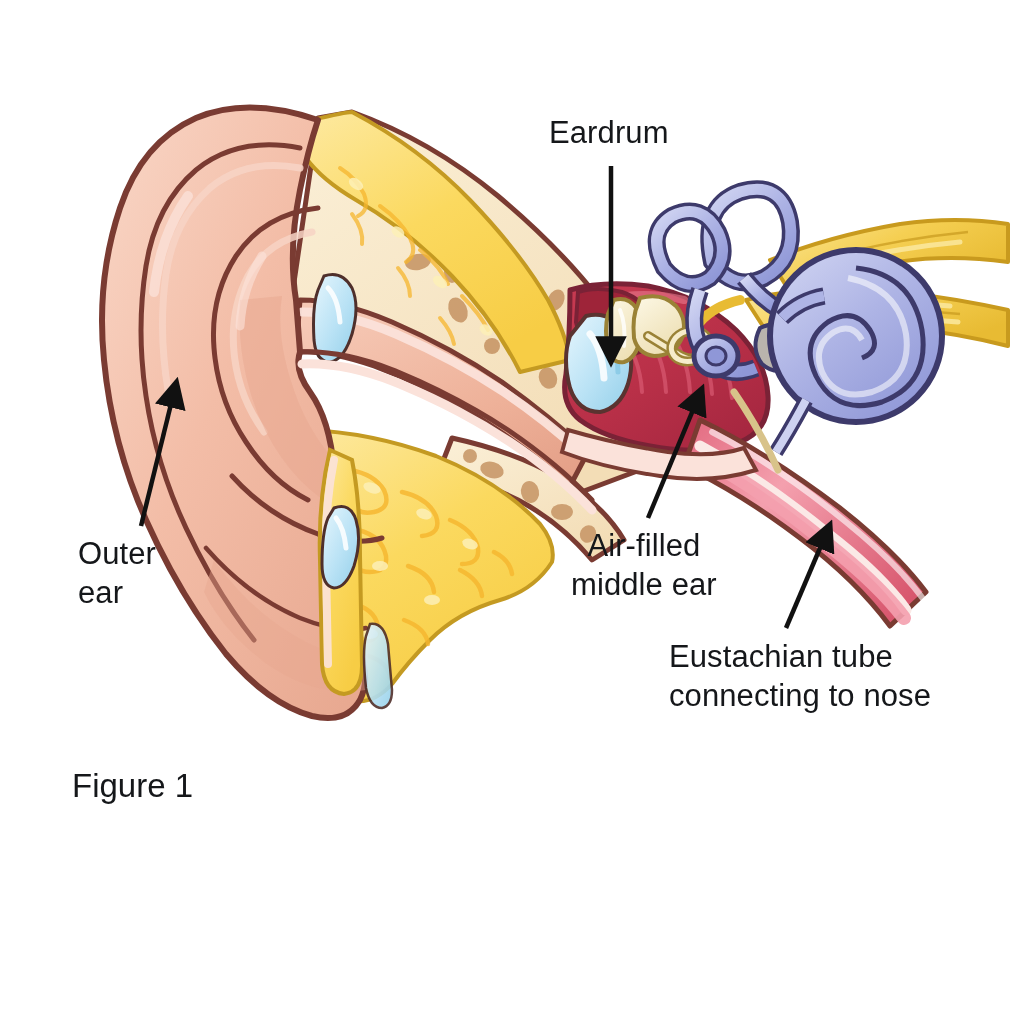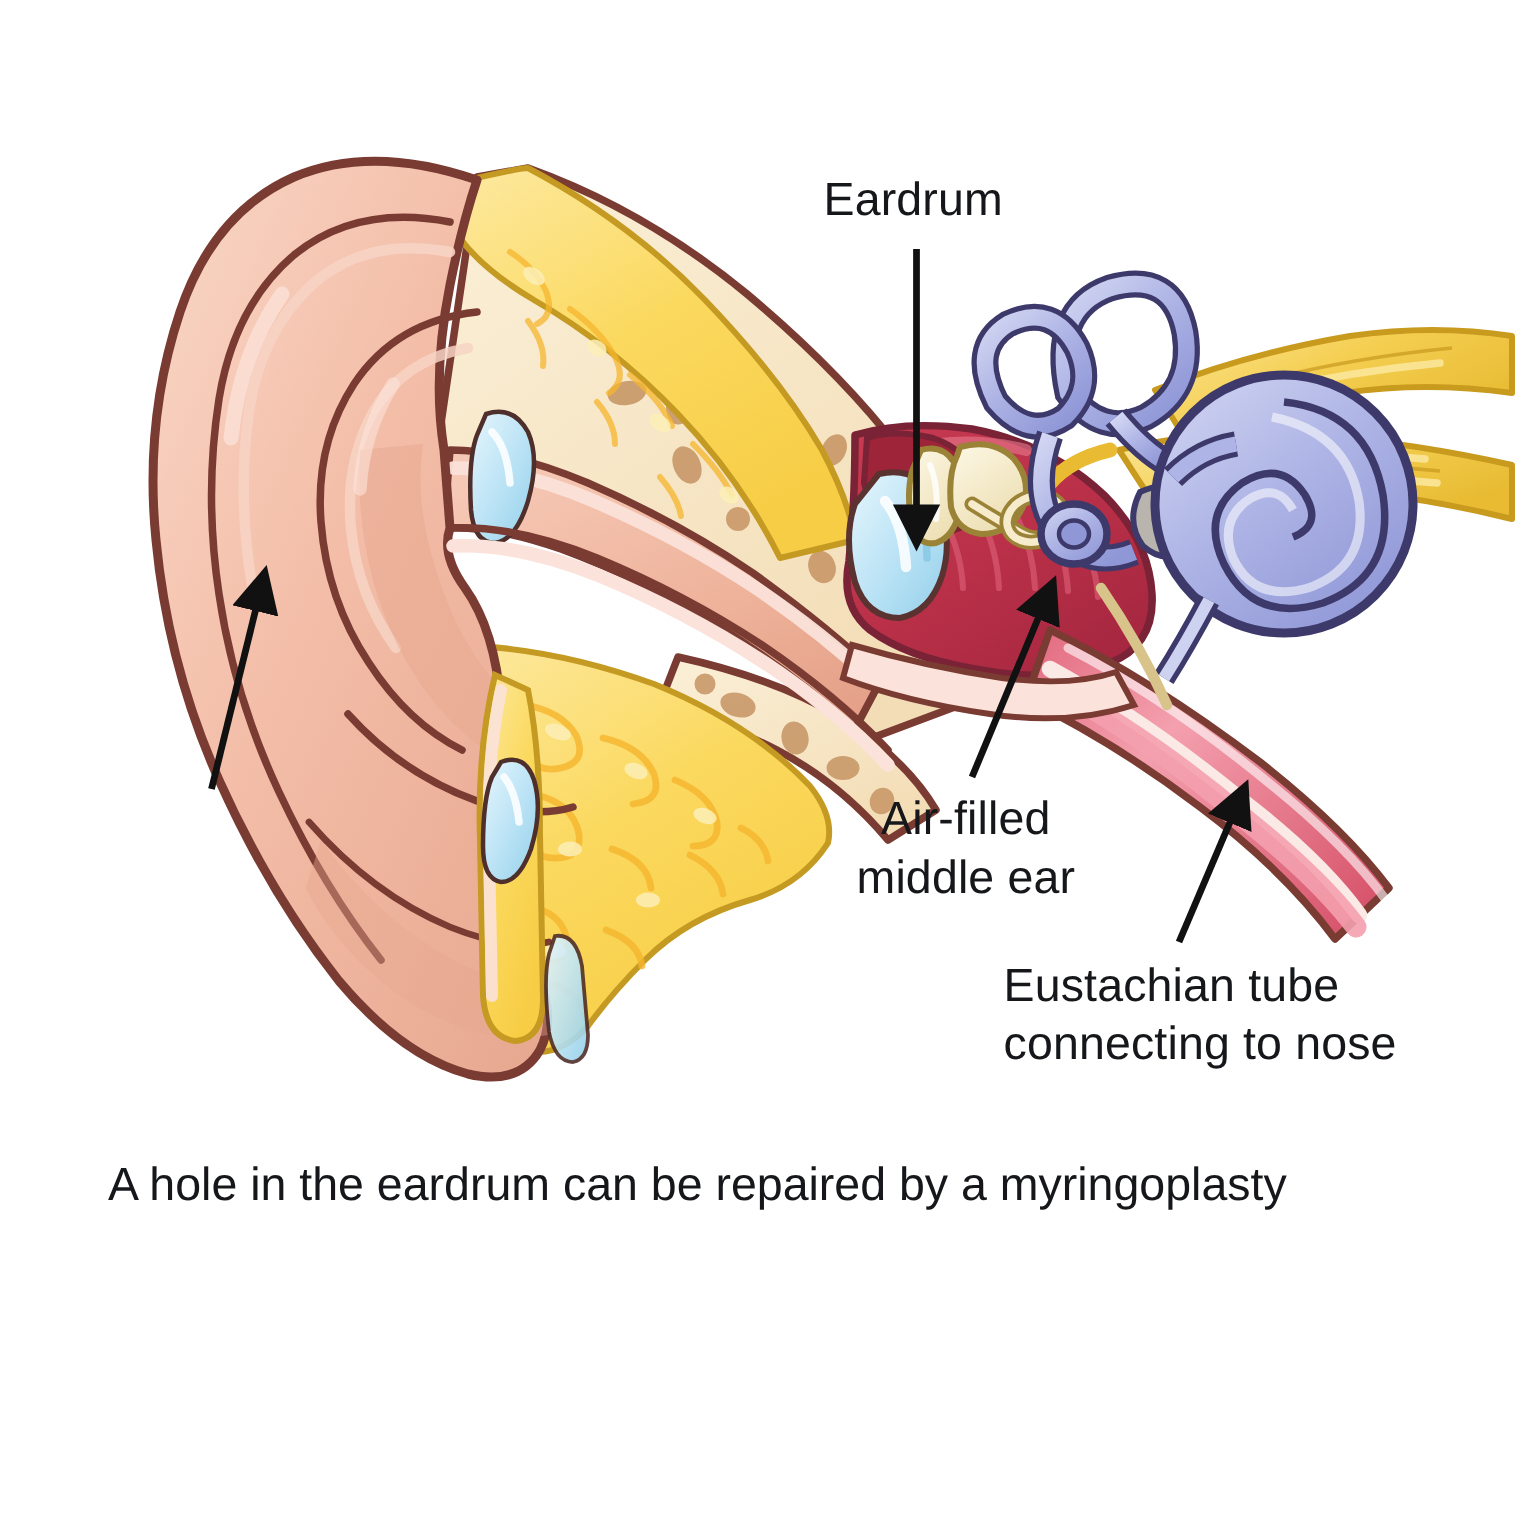--- a/index.html
+++ b/index.html
@@ -392,24 +392,26 @@
         <line x1="611" y1="166" x2="611" y2="352" marker-end="url(#arrowHead)"></line>
         <line x1="141" y1="526" x2="174" y2="392" marker-end="url(#arrowHead)"></line>
         <line x1="648" y1="518" x2="698" y2="398" marker-end="url(#arrowHead)"></line>
         <line x1="786" y1="628" x2="826" y2="534" marker-end="url(#arrowHead)"></line>
       </g>
     </svg>
   </div>
 
   <div class="callout" id="label-eardrum">Eardrum</div>
 
+  <div class="callout" id="label-outer-ear">Outer
+ear</div>
 
   <div class="callout" id="label-middle-ear">Air-filled
 middle ear</div>
 
   <div class="callout" id="label-eustachian">Eustachian tube
 connecting to nose</div>
 
   <div id="caption-block">
-    <p id="figure-caption">A hole in the eardrum can be repaired by a myringoplasty</p>
+    <p id="figure-title">Figure 1</p>
   </div>
 
 </div>
 
 </body></html>

